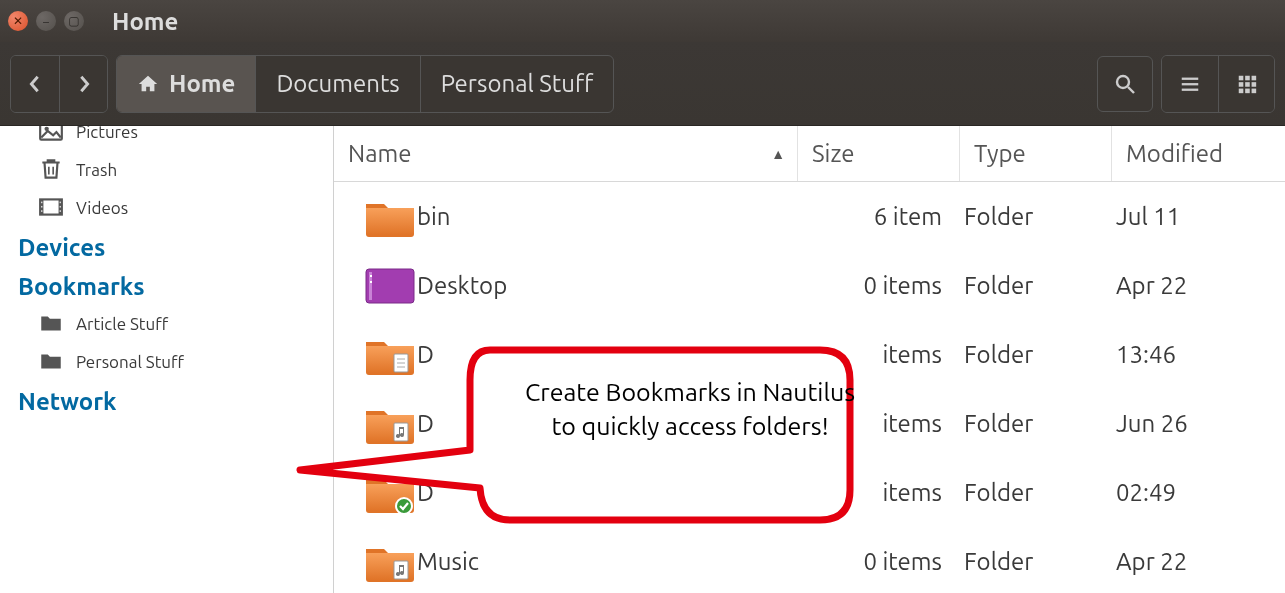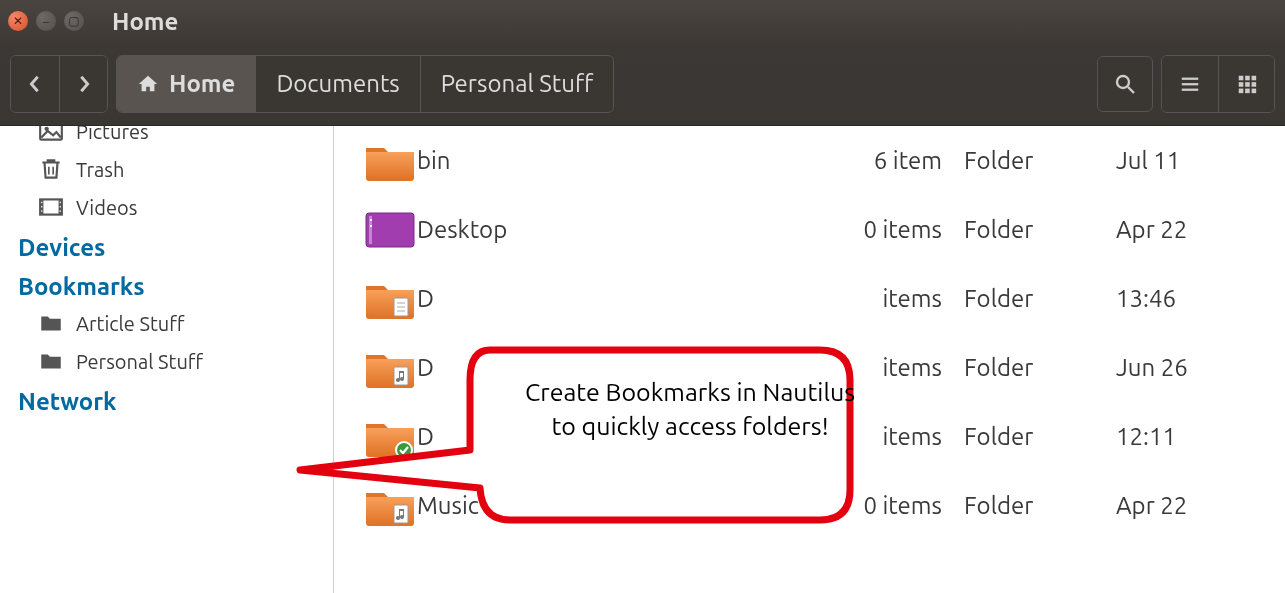--- a/index.html
+++ b/index.html
@@ -24,21 +24,21 @@
 .path-seg + .path-seg { border-left: 1px solid #555; }
 .spacer { flex: 1; }
 .tool-btn { width: 56px; height: 56px; background: #3a3632; border: 1px solid #555; border-radius: 6px; color: #ccc; display: flex; align-items: center; justify-content: center; font-size: 22px; }
 .tool-group { display: flex; border: 1px solid #555; border-radius: 6px; overflow: hidden; }
 .tool-group .tool-btn { border: none; border-radius: 0; }
 .tool-group .tool-btn + .tool-btn { border-left: 1px solid #555; }
 
 
 .main { display: flex; height: calc(593px - 42px - 84px); }
 .sidebar { width: 334px; border-right: 1px solid #d0d0d0; background: #fff; overflow: hidden; padding-top: 0; }
-.side-item { display: flex; align-items: center; gap: 12px; padding: 6px 16px 6px 38px; font-size: 20px; color: #3a3a3a; }
+.side-item { display: flex; align-items: center; gap: 12px; padding: 6px 16px 6px 38px; font-size: 17px; color: #3a3a3a; }
 .side-header { font-weight: bold; padding: 8px 16px 4px 18px; font-size: 24px; color: #0369a1; }
 .side-item.cut { margin-top: -14px; }
 .side-ico { width: 26px; height: 26px; display: inline-flex; align-items: center; justify-content: center; color: #555; }
 
 
 .filelist { flex: 1; background: #fff; }
 .cols { display: flex; height: 56px; border-bottom: 1px solid #d8d8d8; align-items: center; color: #555; font-size: 24px; }
 .col-name { width: 464px; padding-left: 14px; display:flex; align-items:center; gap:6px; border-right: 1px solid #e2e2e2; height:100%; }
 .col-size { width: 162px; padding-left: 14px; border-right: 1px solid #e2e2e2; height:100%; display:flex; align-items:center;}
 .col-type { width: 152px; padding-left: 14px; border-right: 1px solid #e2e2e2; height:100%; display:flex; align-items:center;}
@@ -179,20 +179,35 @@
           <svg width="26" height="26" viewBox="0 0 24 24">
             <path d="M3 6h6l2 2h10v11H3z" fill="#555"></path>
           </svg>
         </span>
       <span>Personal Stuff</span>
     </div>
     <div class="side-header">Network</div>
   </div>
 
   <div class="filelist">
+    <div class="cols">
+      <div class="col-name">
+        <span>Name</span>
+        <span class="sort-arrow">▲</span>
+      </div>
+      <div class="col-size">
+          <span>Size</span>
+        </div>
+      <div class="col-type">
+          <span>Type</span>
+        </div>
+      <div class="col-mod">
+          <span>Modified</span>
+        </div>
+    </div>
     <div id="rows">
         <div class="row">
     <div class="cell-name">
       <span class="folder-ico"><svg width="52" height="42" viewBox="0 0 52 42">
     <path d="M2 8 h18 l4 4 h26 v26 a3 3 0 0 1-3 3 H5 a3 3 0 0 1-3-3 z" fill="#e07428"></path>
     <path d="M2 12 h48 v24 a3 3 0 0 1-3 3 H5 a3 3 0 0 1-3-3 z" fill="url(#g)"></path>
     <defs>
                   <linearGradient id="g" x1="0" y1="0" x2="0" y2="1">
                     <stop offset="0" stop-color="#f8a05a"></stop>
                     <stop offset="1" stop-color="#e07428"></stop>
@@ -273,21 +288,21 @@
                     <stop offset="1" stop-color="#e07428"></stop>
                   </linearGradient>
                 </defs>
     <circle cx="40" cy="34" r="8" fill="#3a9a3a" stroke="#fff" stroke-width="2"></circle>
                 <path d="M36 34l3 3 5-6" stroke="#fff" stroke-width="2.2" fill="none"></path>
   </svg></span>
       <span>D</span>
     </div>
     <div class="cell-size">items</div>
     <div class="cell-type">Folder</div>
-    <div class="cell-mod">12:11</div>
+    <div class="cell-mod">02:49</div>
   </div>
         <div class="row">
     <div class="cell-name">
       <span class="folder-ico"><svg width="52" height="42" viewBox="0 0 52 42">
     <path d="M2 8 h18 l4 4 h26 v26 a3 3 0 0 1-3 3 H5 a3 3 0 0 1-3-3 z" fill="#e07428"></path>
     <path d="M2 12 h48 v24 a3 3 0 0 1-3 3 H5 a3 3 0 0 1-3-3 z" fill="url(#g)"></path>
     <defs>
                   <linearGradient id="g" x1="0" y1="0" x2="0" y2="1">
                     <stop offset="0" stop-color="#f8a05a"></stop>
                     <stop offset="1" stop-color="#e07428"></stop>

